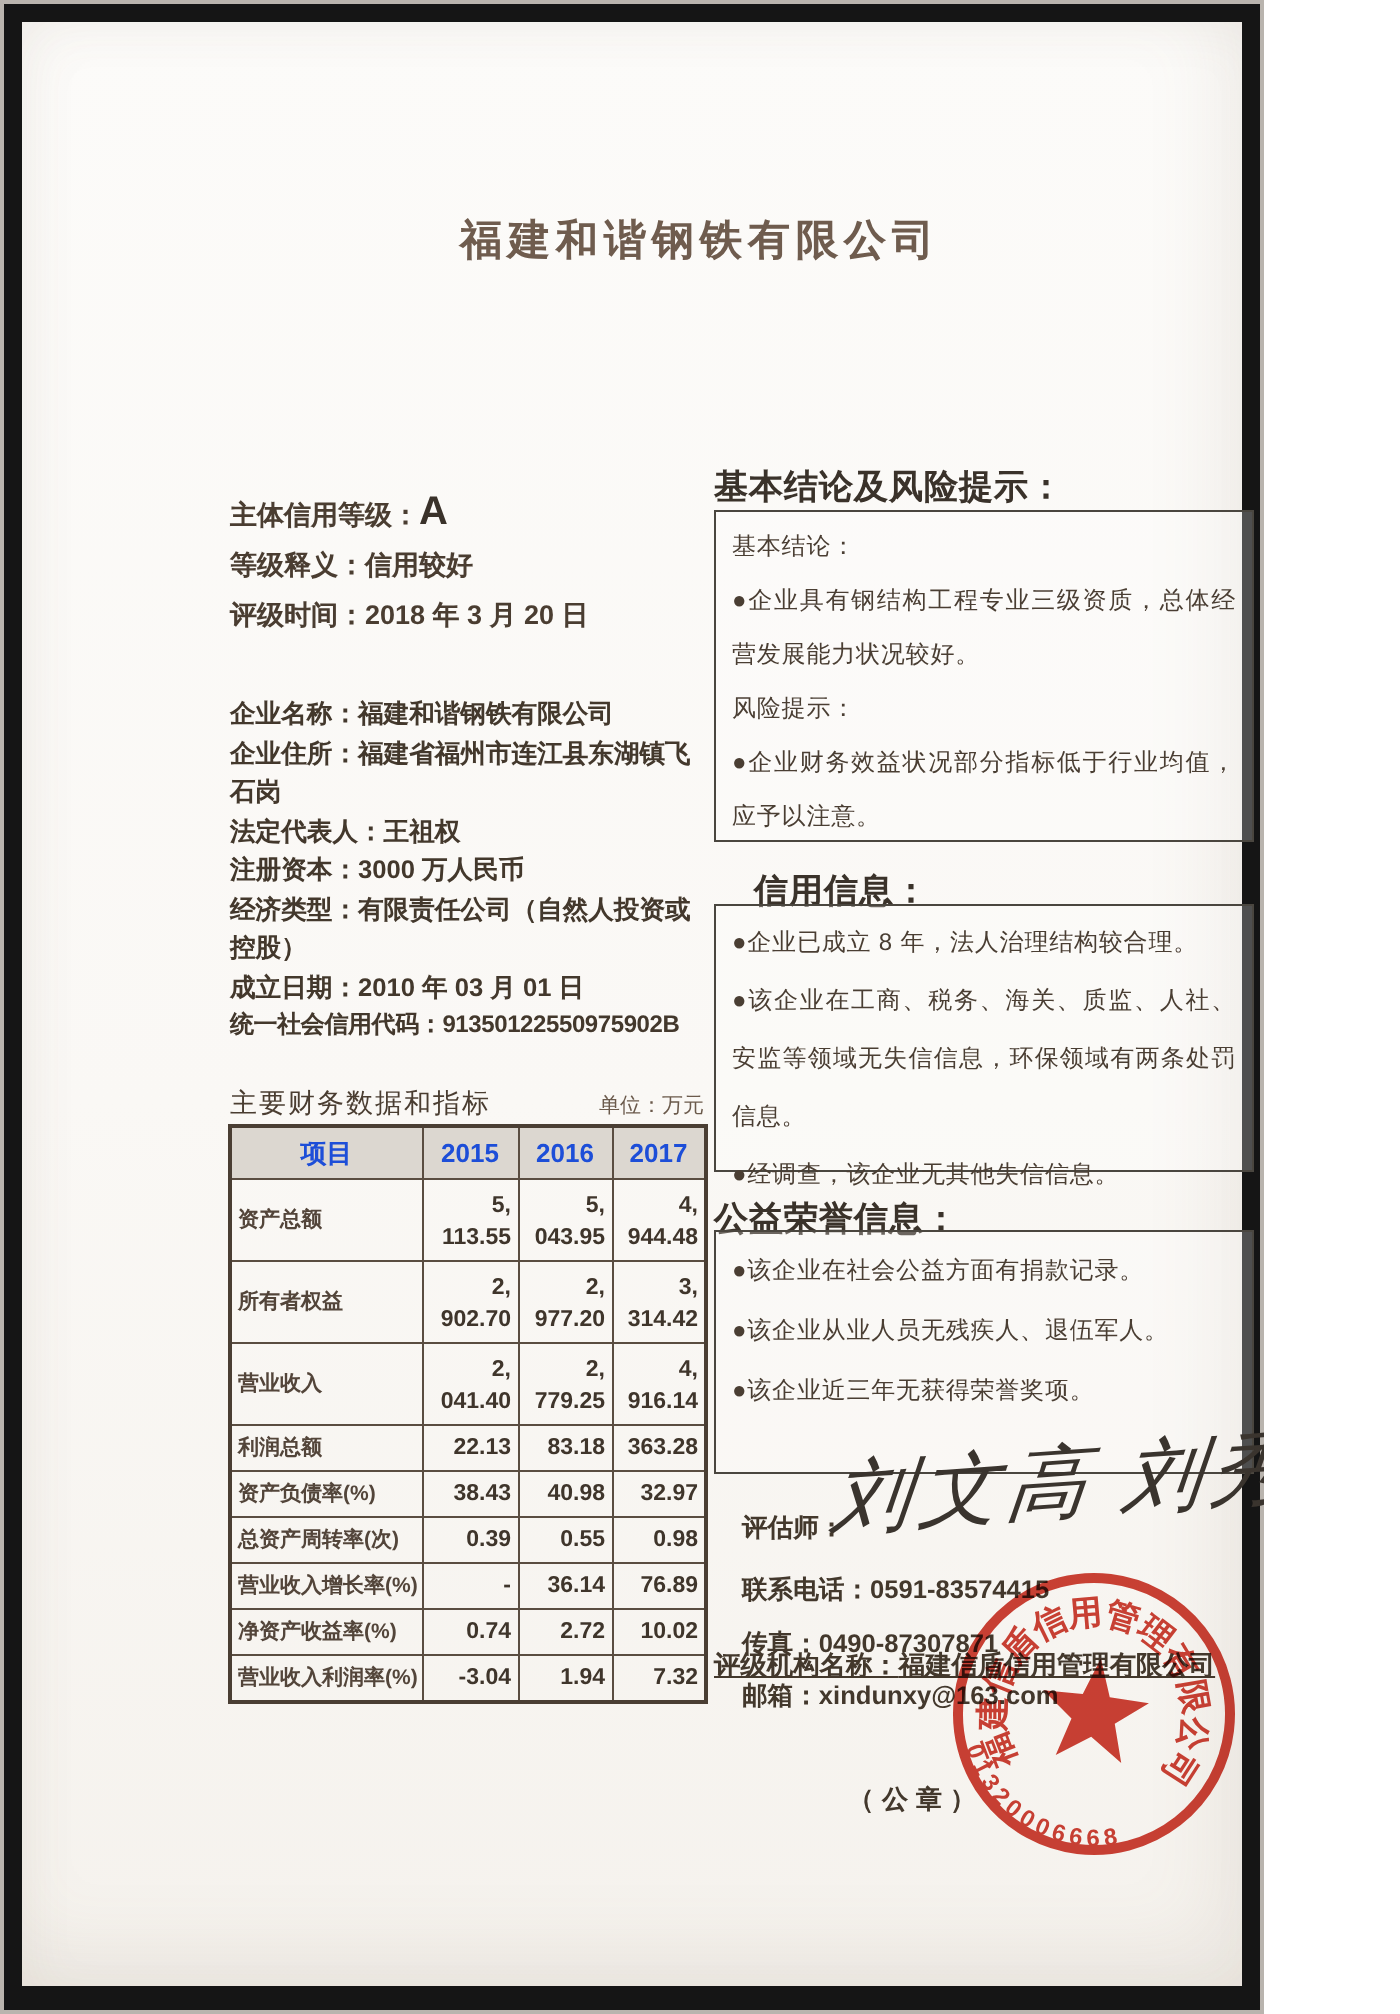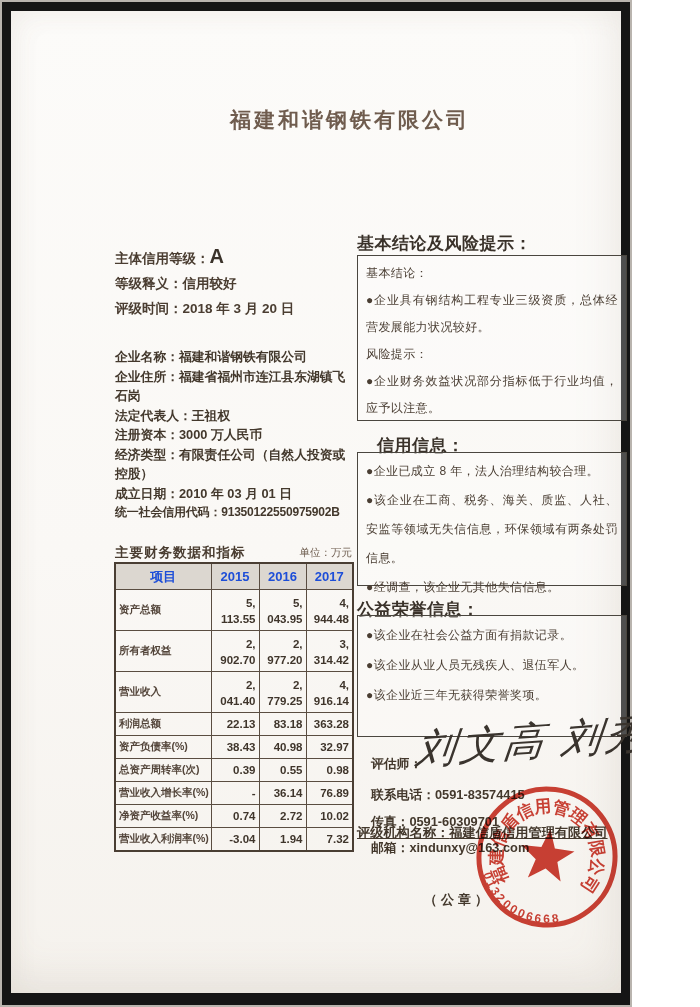--- a/index.html
+++ b/index.html
@@ -21,21 +21,21 @@
   .rating-block{position:absolute;left:115px;top:244px;width:240px;font-size:13.5px;
     font-weight:bold;line-height:25px;color:#4a3d31;}
   .rating-grade{font-size:20px;font-weight:600;color:#3a322a;letter-spacing:1px;}
 
   .company-block{position:absolute;left:115px;top:347px;width:243px;font-size:12.8px;
     font-weight:bold;line-height:19.5px;color:#43382c;}
   .company-block .co-line{margin:0;}
   .co-line.nowrap{white-space:nowrap;font-size:12px;letter-spacing:-.2px;}
 
   .fin-title-row{position:absolute;left:115px;top:543px;width:237px;}
-  .fin-title{font-size:13.5px;font-weight:bold;color:#4a3d31;letter-spacing:1px;}
+  .fin-title{font-size:13.5px;font-weight:normal;color:#4a3d31;letter-spacing:1px;}
   .fin-unit{float:right;font-size:10.5px;color:#6b5a4c;margin-top:3px;}
 
   table.fin{position:absolute;left:114px;top:562px;border-collapse:collapse;
     width:238px;table-layout:fixed;color:#463a2e;}
   table.fin th,table.fin td{border:1px solid #5a4d41;padding:1px 3px;}
   table.fin{border:2px solid #4a3e33;}
   table.fin th{height:23px;font-size:13px;background:#dcd7d0;color:#1d4ed8;}
   td.item{font-size:10.5px;font-weight:bold;white-space:nowrap;overflow:hidden;
     text-align:left;padding-left:4px;color:#53453a;}
   td.val{font-size:11.5px;text-align:right;font-weight:bold;color:#3f352b;}
@@ -194,21 +194,21 @@
     <div class="rbox" id="box-honor">
       <p>●该企业在社会公益方面有捐款记录。</p>
       <p>●该企业从业人员无残疾人、退伍军人。</p>
       <p>●该企业近三年无获得荣誉奖项。</p>
     </div>
 
     <div class="signature">刘文高 刘秀锦</div>
 
     <div class="footer-line" style="top:756px;"><span>评估师：</span></div>
     <div class="footer-line" style="top:787px;"><span>联系电话：</span><span>0591-83574415</span></div>
-    <div class="footer-line" style="top:814px;"><span>传真：</span><span>0591-60309701</span></div>
+    <div class="footer-line" style="top:814px;"><span>传真：</span><span>0490-87307871</span></div>
     <div class="footer-line" style="top:840px;"><span>邮箱：</span><span>xindunxy@163.com</span></div>
     <div class="footer-line agency-line" style="top:824px;text-decoration:underline;"><span>评级机构名称：</span><span>福建信盾信用管理有限公司</span></div>
     <div class="seal-note" style="top:891px;">（公章）</div>
 
     <svg class="stamp" viewBox="0 0 160 160">
       <defs>
         <path id="arcTop" d="M 45.5 108.9 A 45 45 0 1 1 114.5 108.9" fill="none"></path>
         <path id="arcBottom" d="M 18.0 102.6 A 66 66 0 0 0 117.9 134.1" fill="none"></path>
       </defs>
       <circle cx="80" cy="80" r="68" fill="none" stroke="#c8281a" stroke-width="5"></circle>

